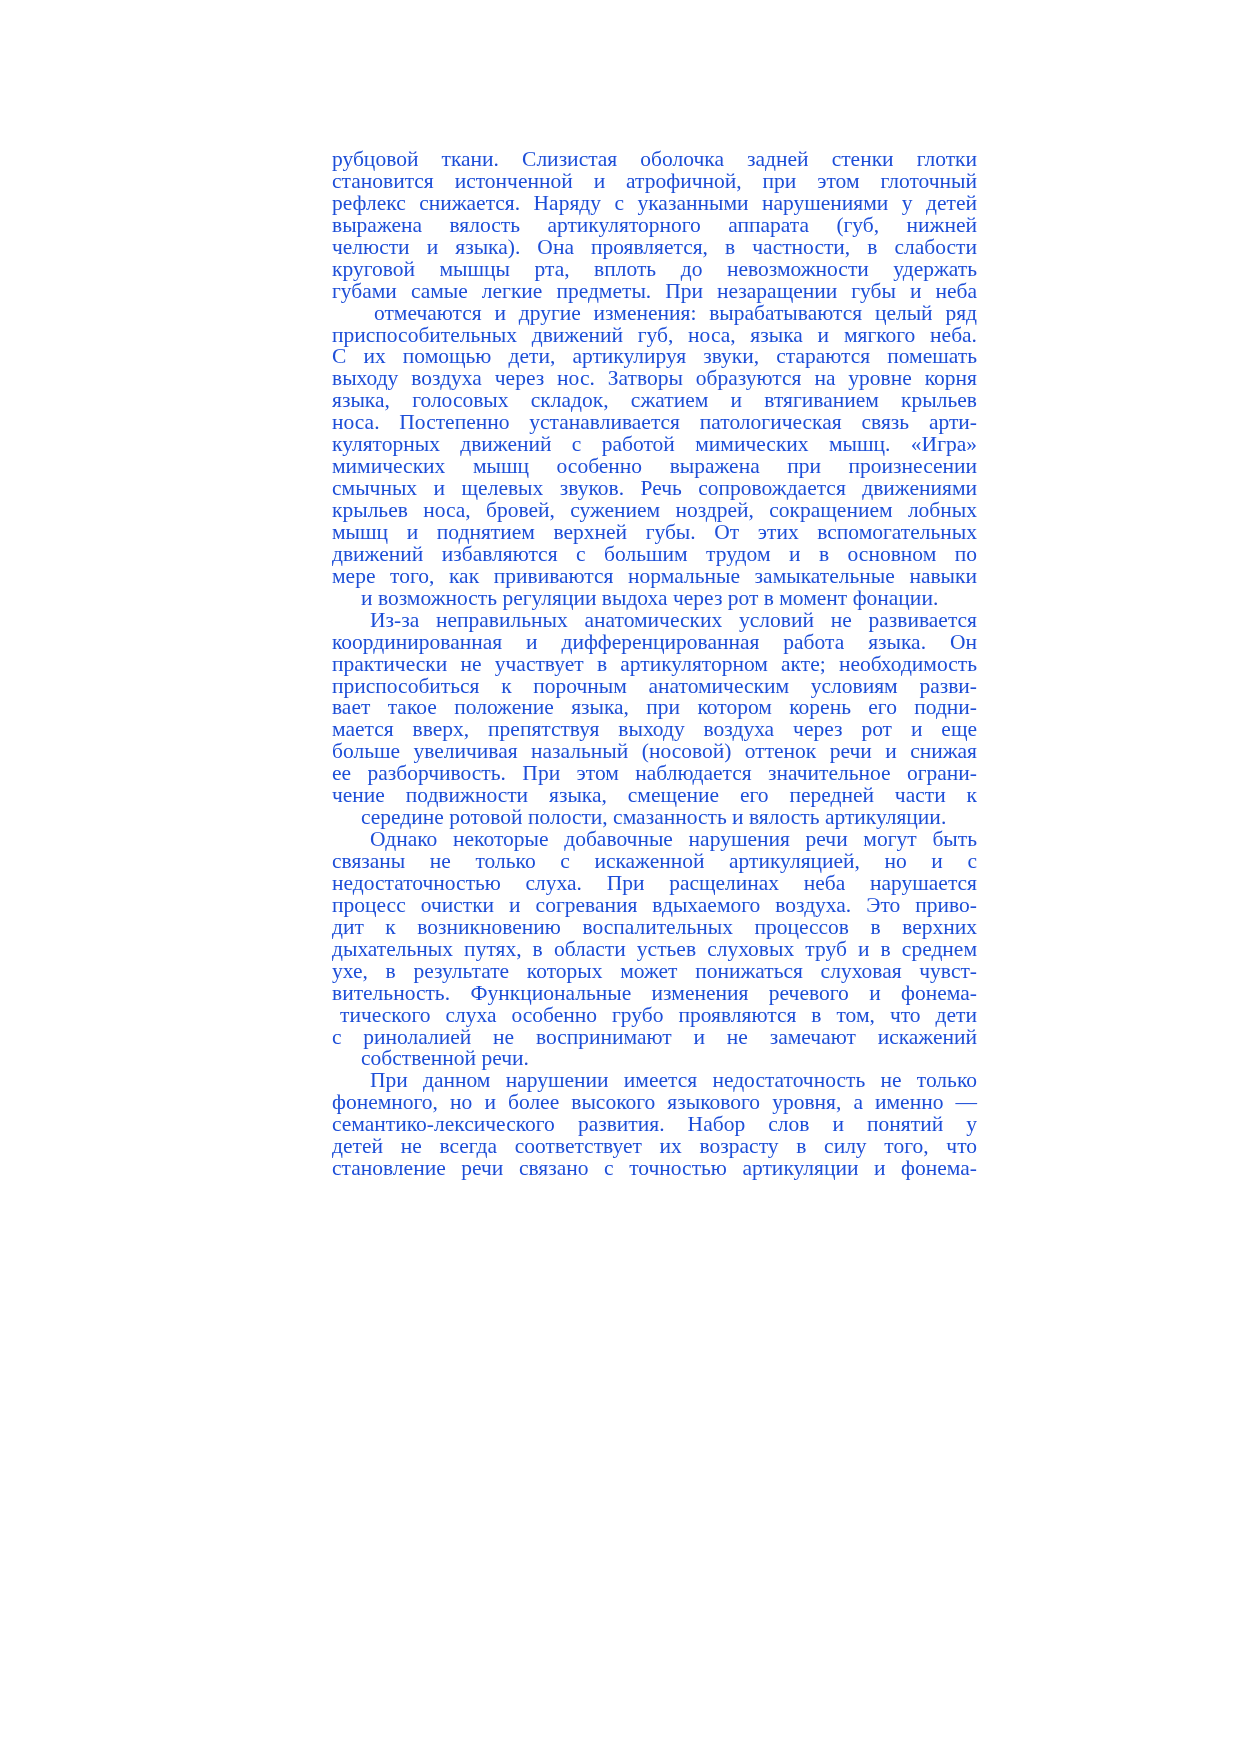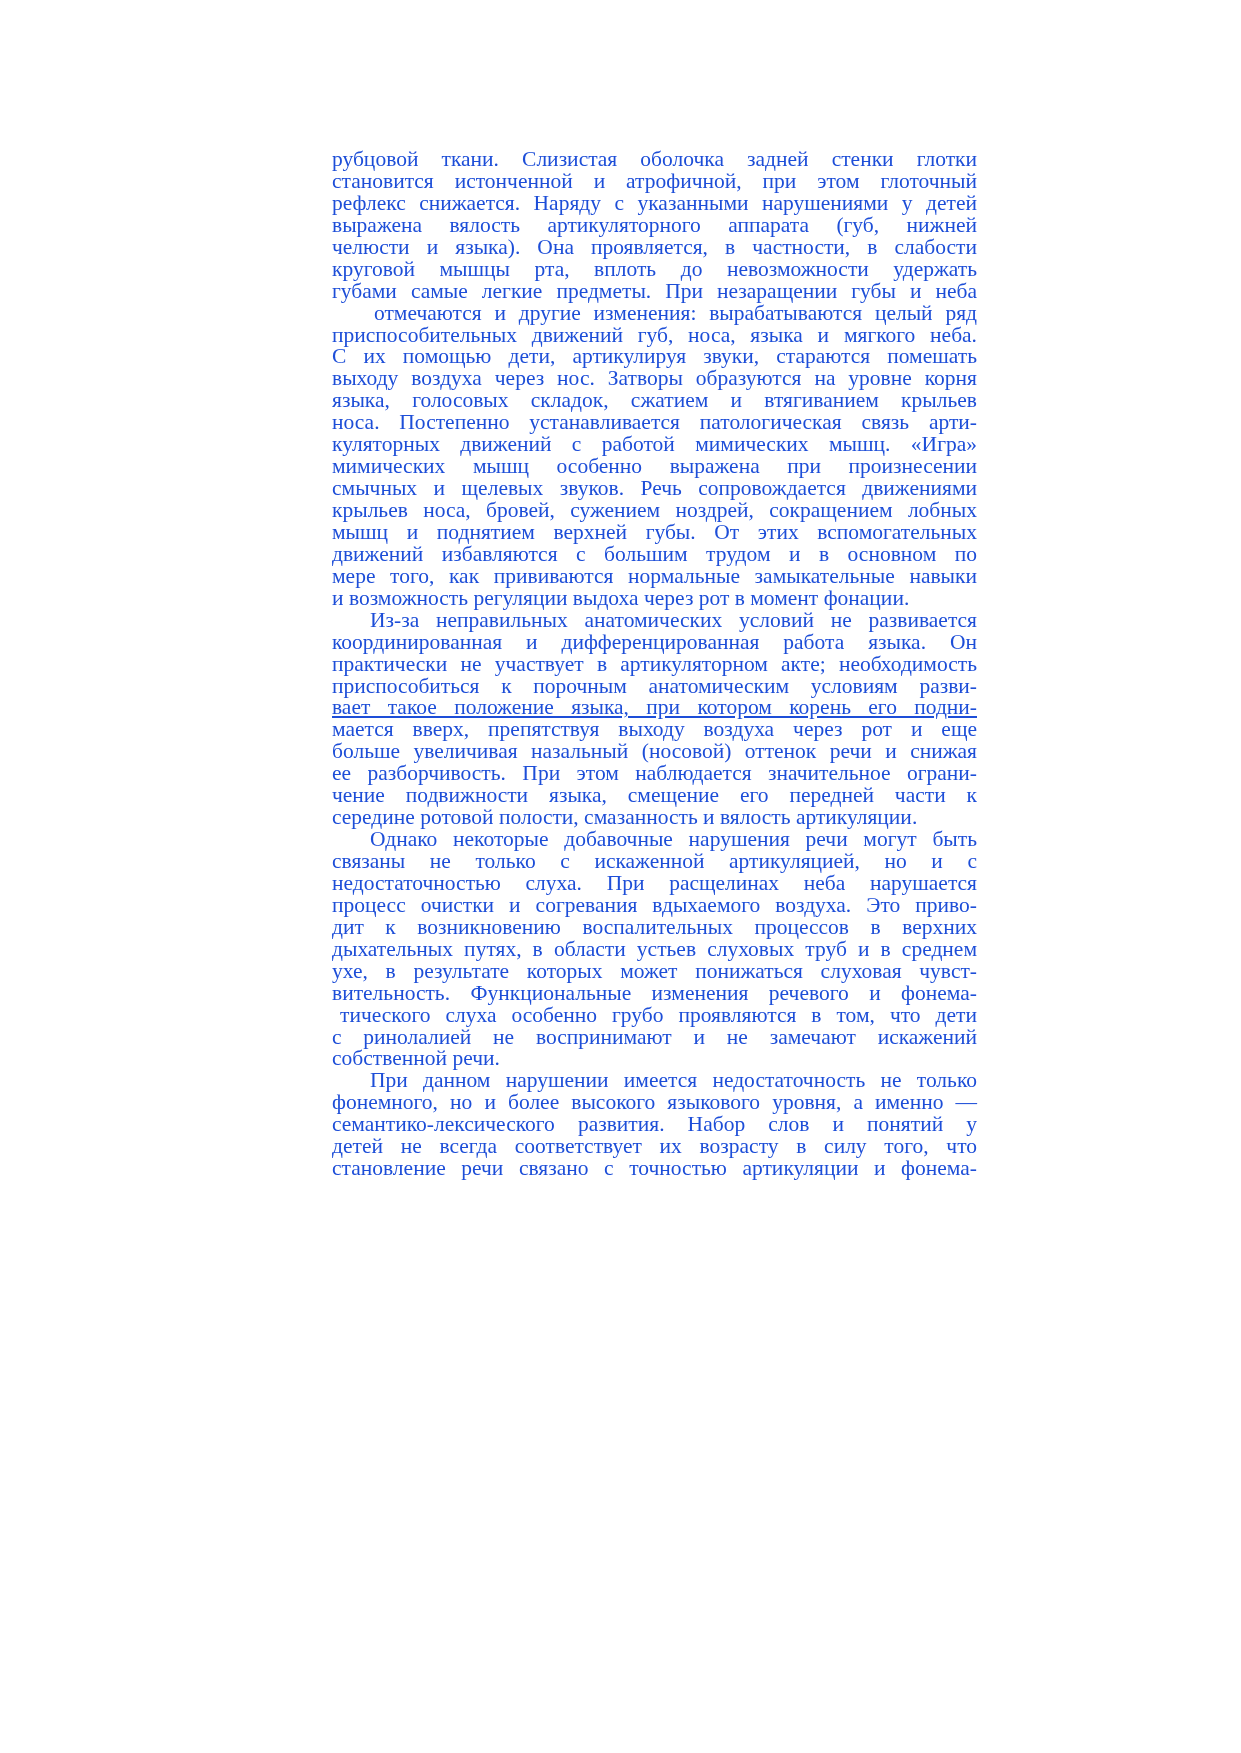--- a/index.html
+++ b/index.html
@@ -16,21 +16,21 @@
   }
   .para { margin: 0; padding: 0; }
   .line {
     display: block;
     white-space: nowrap;
     text-align: justify;
     text-align-last: justify;
     height: 21.95px;
     overflow: visible;
   }
-  .line.last { text-align-last: left; }
+  .line.last { text-align-last: left; margin-left: 29px; }
   .line.indent { padding-left: 38px; }
 </style>
 </head>
 <body>
 
 <div class="page">
   <div class="para">
     <span class="line"><span style="white-space: nowrap; font: inherit; word-spacing: 0px;">рубцовой ткани. Слизистая оболочка задней стенки глотки</span></span>
     <span class="line"><span style="white-space: nowrap; font: inherit; word-spacing: 0px;">становится истонченной и атрофичной, при этом глоточный</span></span>
     <span class="line"><span style="white-space: nowrap; font: inherit; word-spacing: 0px;">рефлекс снижается. Наряду с указанными нарушениями у детей</span></span>
@@ -52,21 +52,21 @@
     <span class="line"><span style="white-space: nowrap; font: inherit; word-spacing: 0px;">движений избавляются с большим трудом и в основном по</span></span>
     <span class="line"><span style="white-space: nowrap; font: inherit; word-spacing: 0px;">мере того, как прививаются нормальные замыкательные навыки</span></span>
     <span class="line last"><span style="white-space: nowrap; font: inherit;">и возможность регуляции выдоха через рот в момент фонации.</span></span>
   </div>
 
   <div class="para">
     <span class="line indent"><span style="white-space: nowrap; font: inherit; word-spacing: 0px;">Из-за неправильных анатомических условий не развивается</span></span>
     <span class="line"><span style="white-space: nowrap; font: inherit; word-spacing: 0px;">координированная и дифференцированная работа языка. Он</span></span>
     <span class="line"><span style="white-space: nowrap; font: inherit; word-spacing: 0px;">практически не участвует в артикуляторном акте; необходимость</span></span>
     <span class="line"><span style="white-space: nowrap; font: inherit; word-spacing: 0px;">приспособиться к порочным анатомическим условиям разви-</span></span>
-    <span class="line"><span style="white-space: nowrap; font: inherit; word-spacing: 0px; text-decoration: underline;">вает такое положение языка, при котором корень его подни-</span></span>
+    <span class="line"><span style="white-space: nowrap; font: inherit; word-spacing: 0px;">вает такое положение языка, при котором корень его подни-</span></span>
     <span class="line"><span style="white-space: nowrap; font: inherit; word-spacing: 0px;">мается вверх, препятствуя выходу воздуха через рот и еще</span></span>
     <span class="line"><span style="white-space: nowrap; font: inherit; word-spacing: 0px;">больше увеличивая назальный (носовой) оттенок речи и снижая</span></span>
     <span class="line"><span style="white-space: nowrap; font: inherit; word-spacing: 0px;">ее разборчивость. При этом наблюдается значительное ограни-</span></span>
     <span class="line"><span style="white-space: nowrap; font: inherit; word-spacing: 0px;">чение подвижности языка, смещение его передней части к</span></span>
     <span class="line last"><span style="white-space: nowrap; font: inherit;">середине ротовой полости, смазанность и вялость артикуляции.</span></span>
   </div>
 
   <div class="para">
     <span class="line indent"><span style="white-space: nowrap; font: inherit; word-spacing: 0px;">Однако некоторые добавочные нарушения речи могут быть</span></span>
     <span class="line"><span style="white-space: nowrap; font: inherit; word-spacing: 0px;">связаны не только с искаженной артикуляцией, но и с</span></span>

